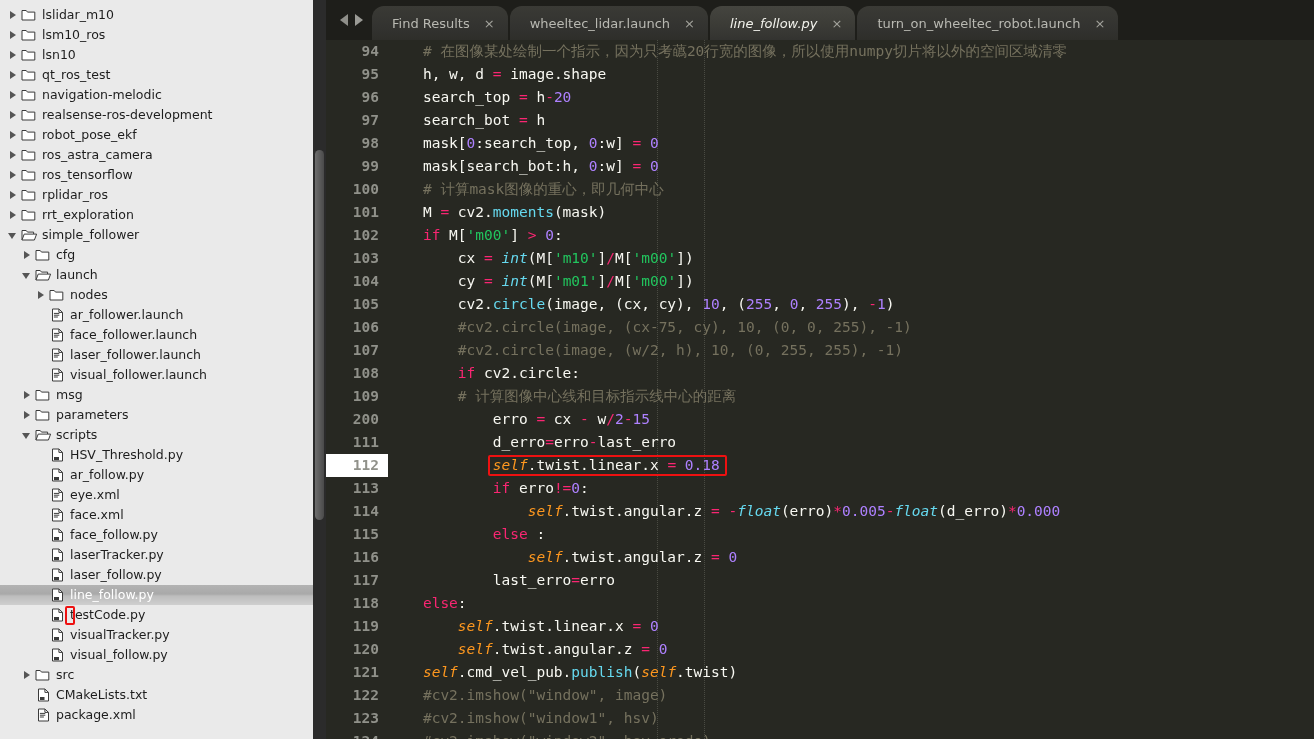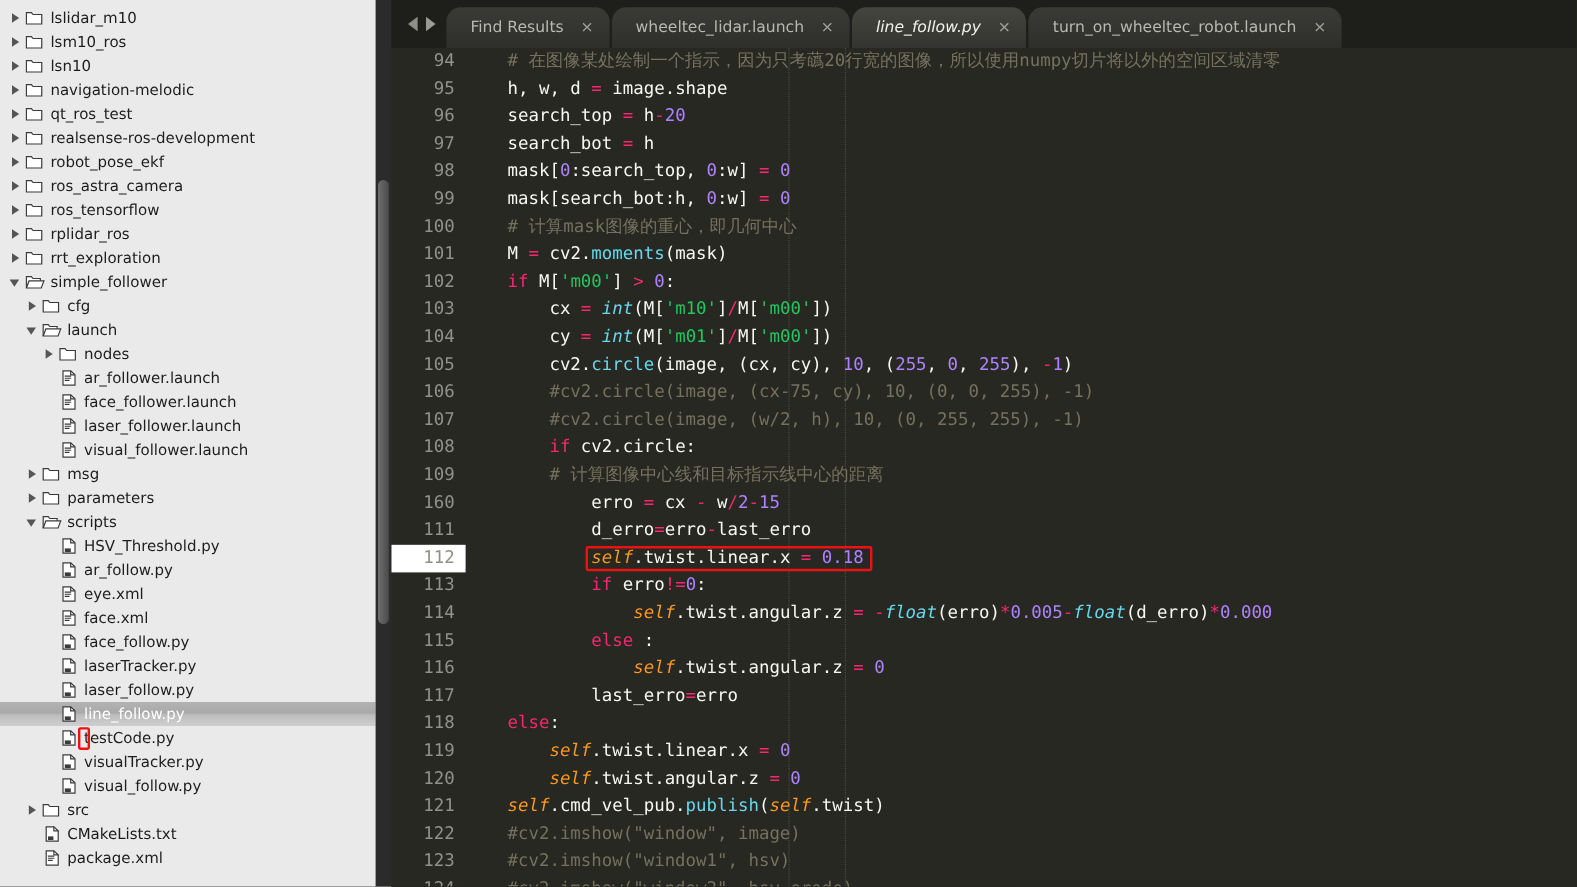--- a/index.html
+++ b/index.html
@@ -145,20 +145,21 @@
     color: #a3a39c;
     line-height: 1;
   }
 
   
   #codearea { position: relative; height: 699px; overflow: hidden; }
   #gutter {
     position: absolute; top: 0; left: 0;
     width: 62px; height: 699px;
     background: #272822;
+    font-weight: bold;
   }
   .lnum {
     height: 23px;
     line-height: 23px;
     text-align: right;
     padding-right: 9px;
     font-family: "DejaVu Sans Mono", monospace;
     font-size: 14.5px;
     color: #90918a;
   }
@@ -230,31 +231,31 @@
           <span class="lbl">lsn10</span>
         </div>
         <div class="row">
           <span style="width: 8px; flex: 0 0 auto;"></span>
           <span class="arrow closed"></span>
           <span class="ico">
             <svg width="17" height="14" viewBox="0 0 17 14">
               <path d="M1 12V2.5h4.2l1.3 1.6h7.3V12z" fill="#fff" stroke="#3b3b3b" stroke-width="1"></path>
             </svg>
           </span>
+          <span class="lbl">qt_ros_test</span>
+        </div>
+        <div class="row">
+          <span style="width: 8px; flex: 0 0 auto;"></span>
+          <span class="arrow closed"></span>
+          <span class="ico">
+            <svg width="17" height="14" viewBox="0 0 17 14">
+              <path d="M1 12V2.5h4.2l1.3 1.6h7.3V12z" fill="#fff" stroke="#3b3b3b" stroke-width="1"></path>
+            </svg>
+          </span>
           <span class="lbl">navigation-melodic</span>
-        </div>
-        <div class="row">
-          <span style="width: 8px; flex: 0 0 auto;"></span>
-          <span class="arrow closed"></span>
-          <span class="ico">
-            <svg width="17" height="14" viewBox="0 0 17 14">
-              <path d="M1 12V2.5h4.2l1.3 1.6h7.3V12z" fill="#fff" stroke="#3b3b3b" stroke-width="1"></path>
-            </svg>
-          </span>
-          <span class="lbl">qt_ros_test</span>
         </div>
         <div class="row">
           <span style="width: 8px; flex: 0 0 auto;"></span>
           <span class="arrow closed"></span>
           <span class="ico">
             <svg width="17" height="14" viewBox="0 0 17 14">
               <path d="M1 12V2.5h4.2l1.3 1.6h7.3V12z" fill="#fff" stroke="#3b3b3b" stroke-width="1"></path>
             </svg>
           </span>
           <span class="lbl">realsense-ros-development</span>
@@ -641,21 +642,21 @@
           <div class="lnum">100</div>
           <div class="lnum">101</div>
           <div class="lnum">102</div>
           <div class="lnum">103</div>
           <div class="lnum">104</div>
           <div class="lnum">105</div>
           <div class="lnum">106</div>
           <div class="lnum">107</div>
           <div class="lnum">108</div>
           <div class="lnum">109</div>
-          <div class="lnum">160</div>
+          <div class="lnum">200</div>
           <div class="lnum">111</div>
           <div class="lnum cur">112</div>
           <div class="lnum">113</div>
           <div class="lnum">114</div>
           <div class="lnum">115</div>
           <div class="lnum">116</div>
           <div class="lnum">117</div>
           <div class="lnum">118</div>
           <div class="lnum">119</div>
           <div class="lnum">120</div>

